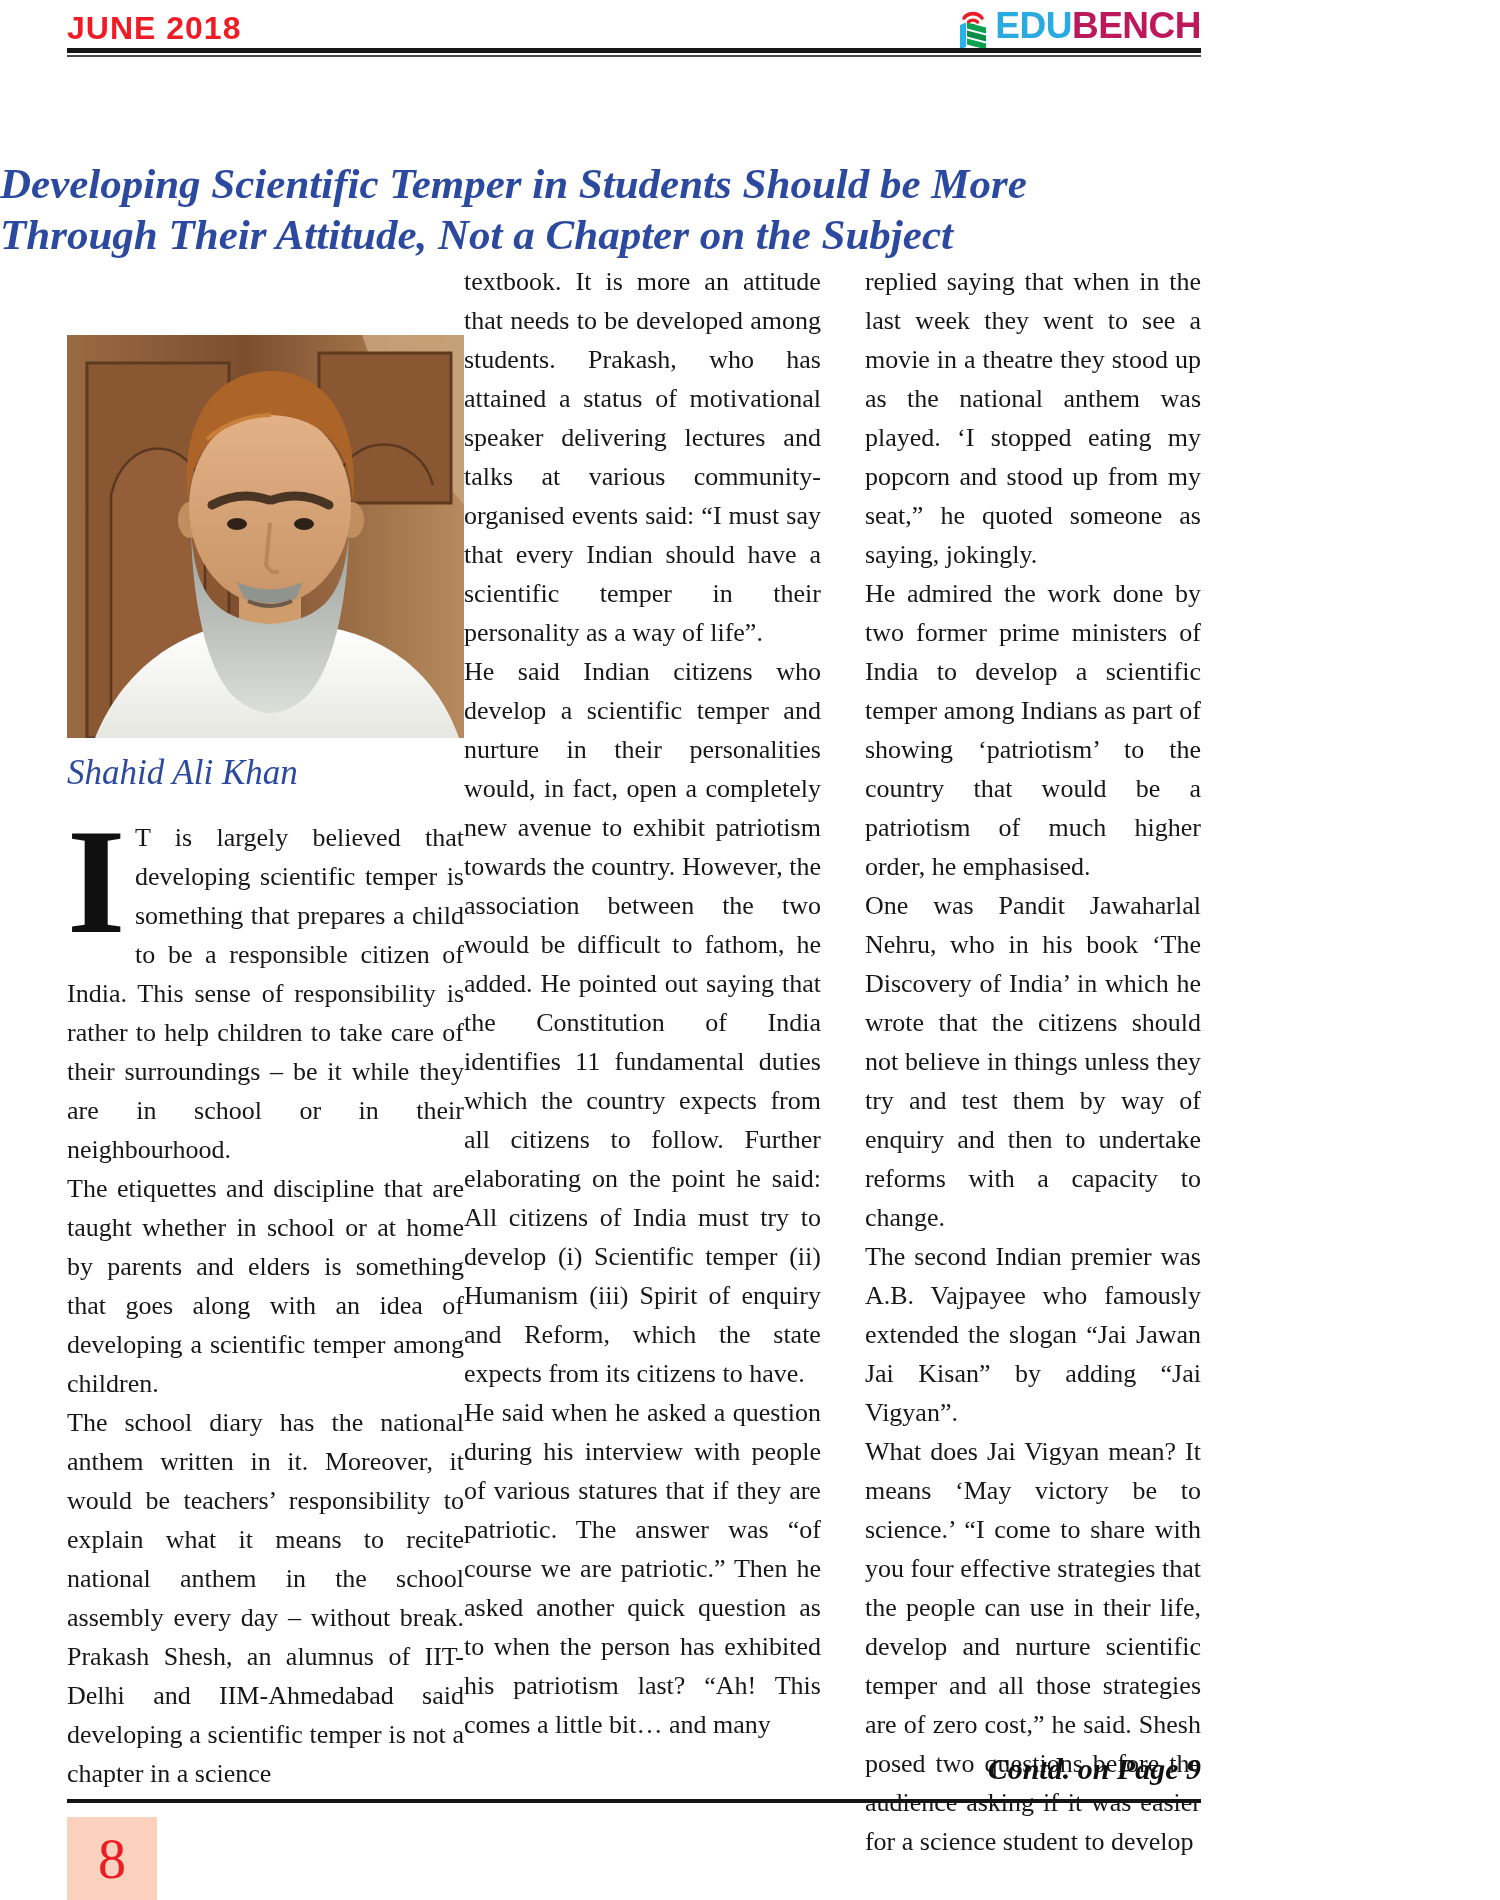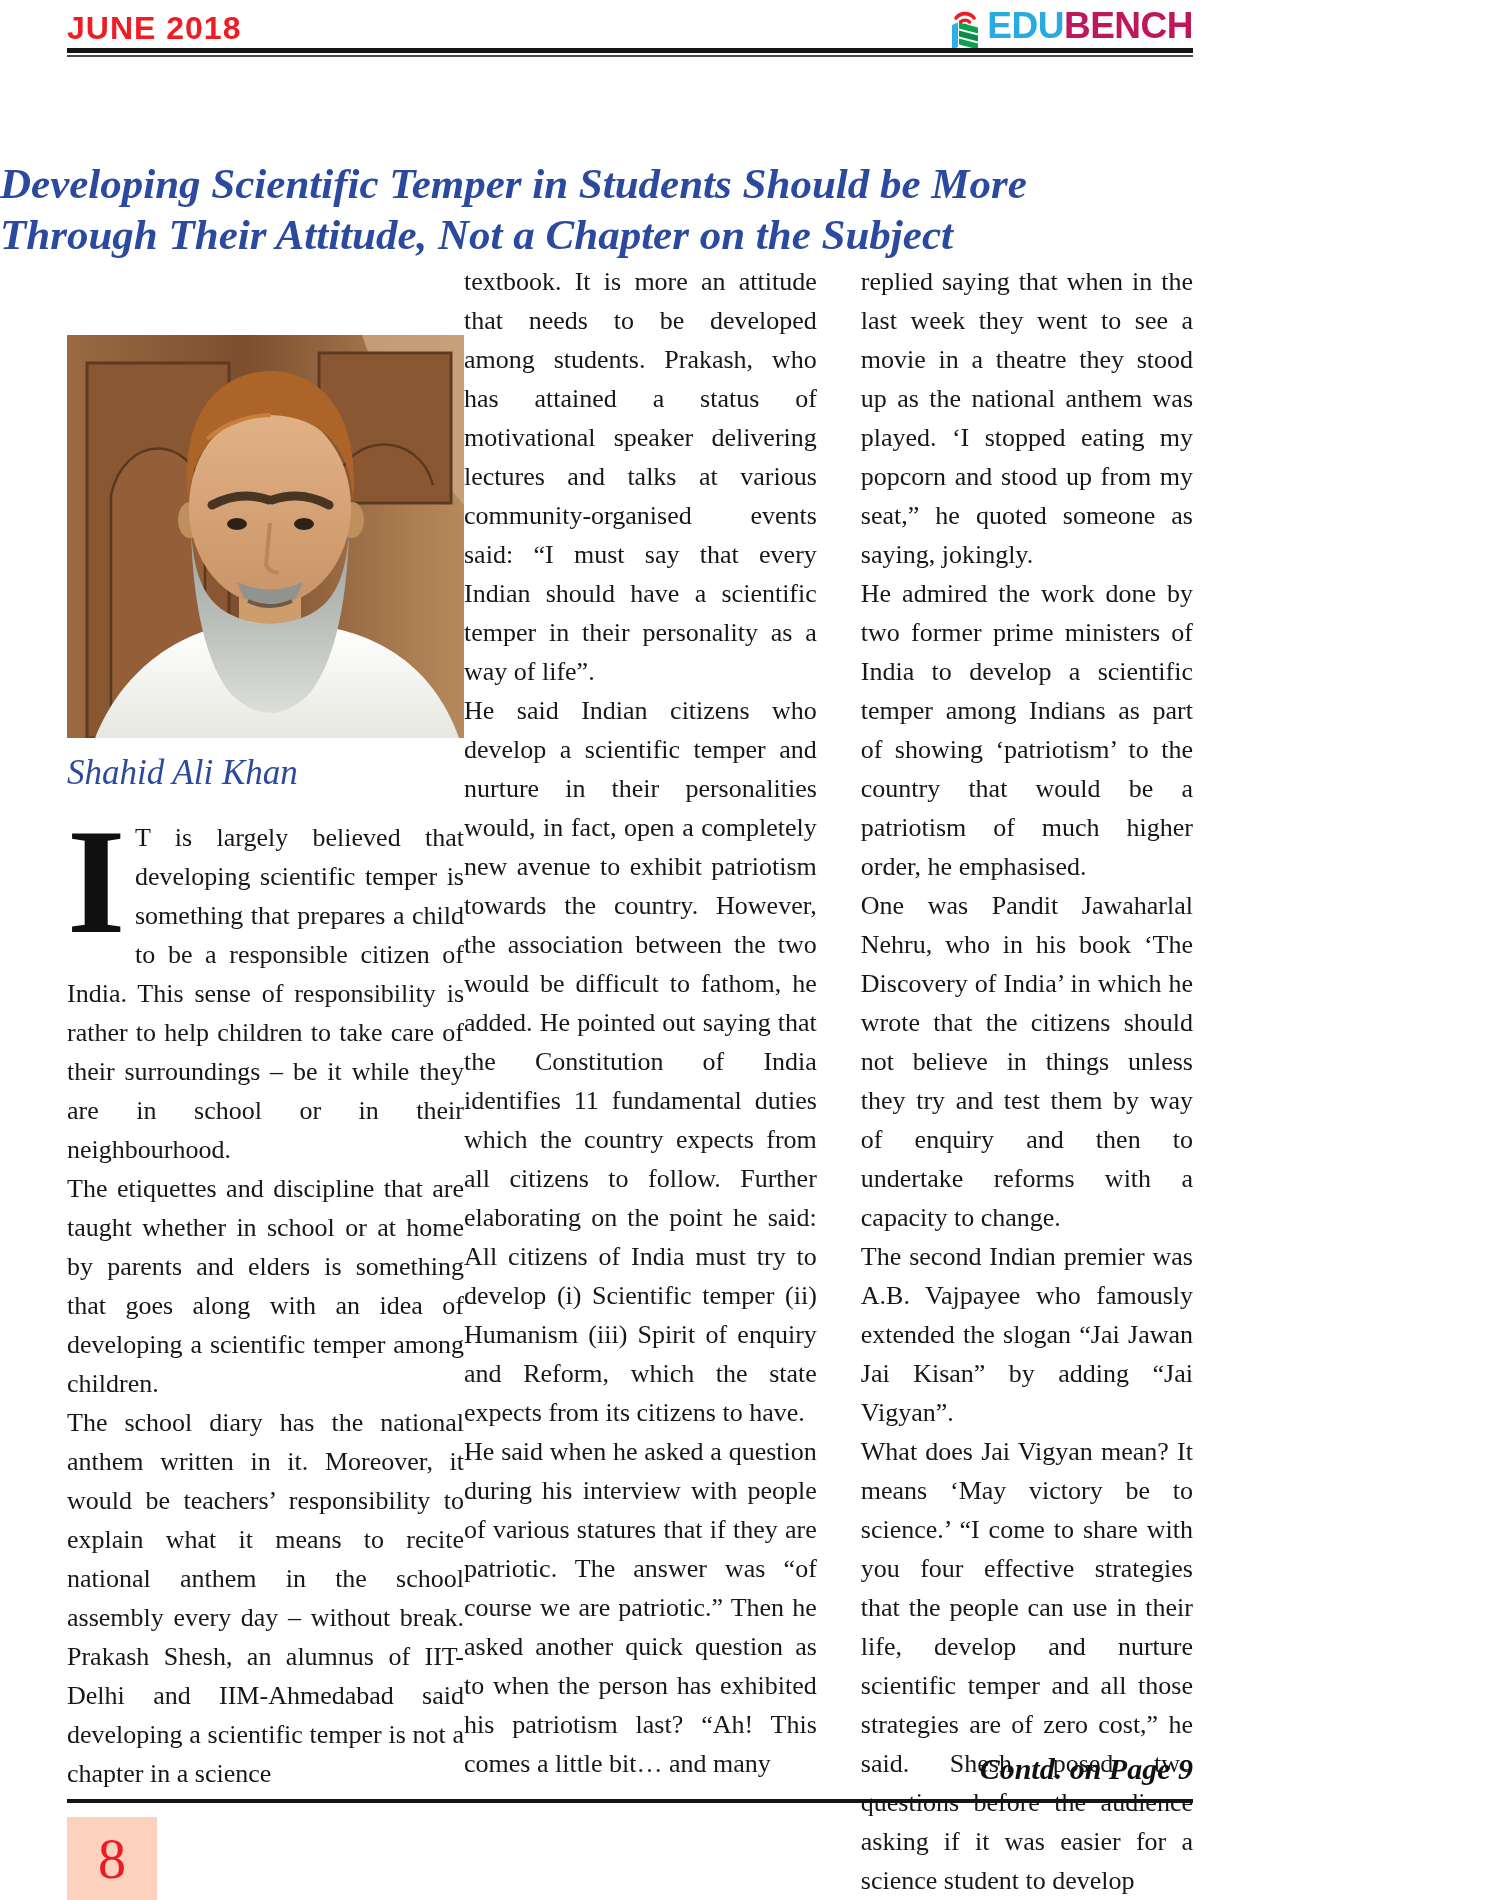--- a/index.html
+++ b/index.html
@@ -1,17 +1,17 @@
 <!DOCTYPE html>
 <html><head>
 <meta charset="utf-8">
 <style>
   html,body{margin:0;padding:0;background:#ffffff;}
   .page{position:relative;width:1261px;height:1900px;background:#ffffff;overflow:hidden;
-        font-family:"Liberation Serif", serif;color:#171717;}
+        font-family:"Liberation Serif", serif;color:#171717;padding-left:8px;}
 
   
   .header{position:absolute;left:67px;right:68px;top:6px;display:flex;
           justify-content:space-between;align-items:flex-start;}
   .issue-date{font-family:"Liberation Sans", sans-serif;font-weight:700;font-size:32px;
               color:#ee1c25;letter-spacing:1px;padding-top:4px;}
   .logo{display:flex;align-items:flex-start;font-family:"Liberation Sans", sans-serif;
         font-weight:700;font-size:37px;letter-spacing:-0.5px;line-height:40px;}
   .logo .edu{color:#29aae1;}
   .logo .bench{color:#be185d;}

